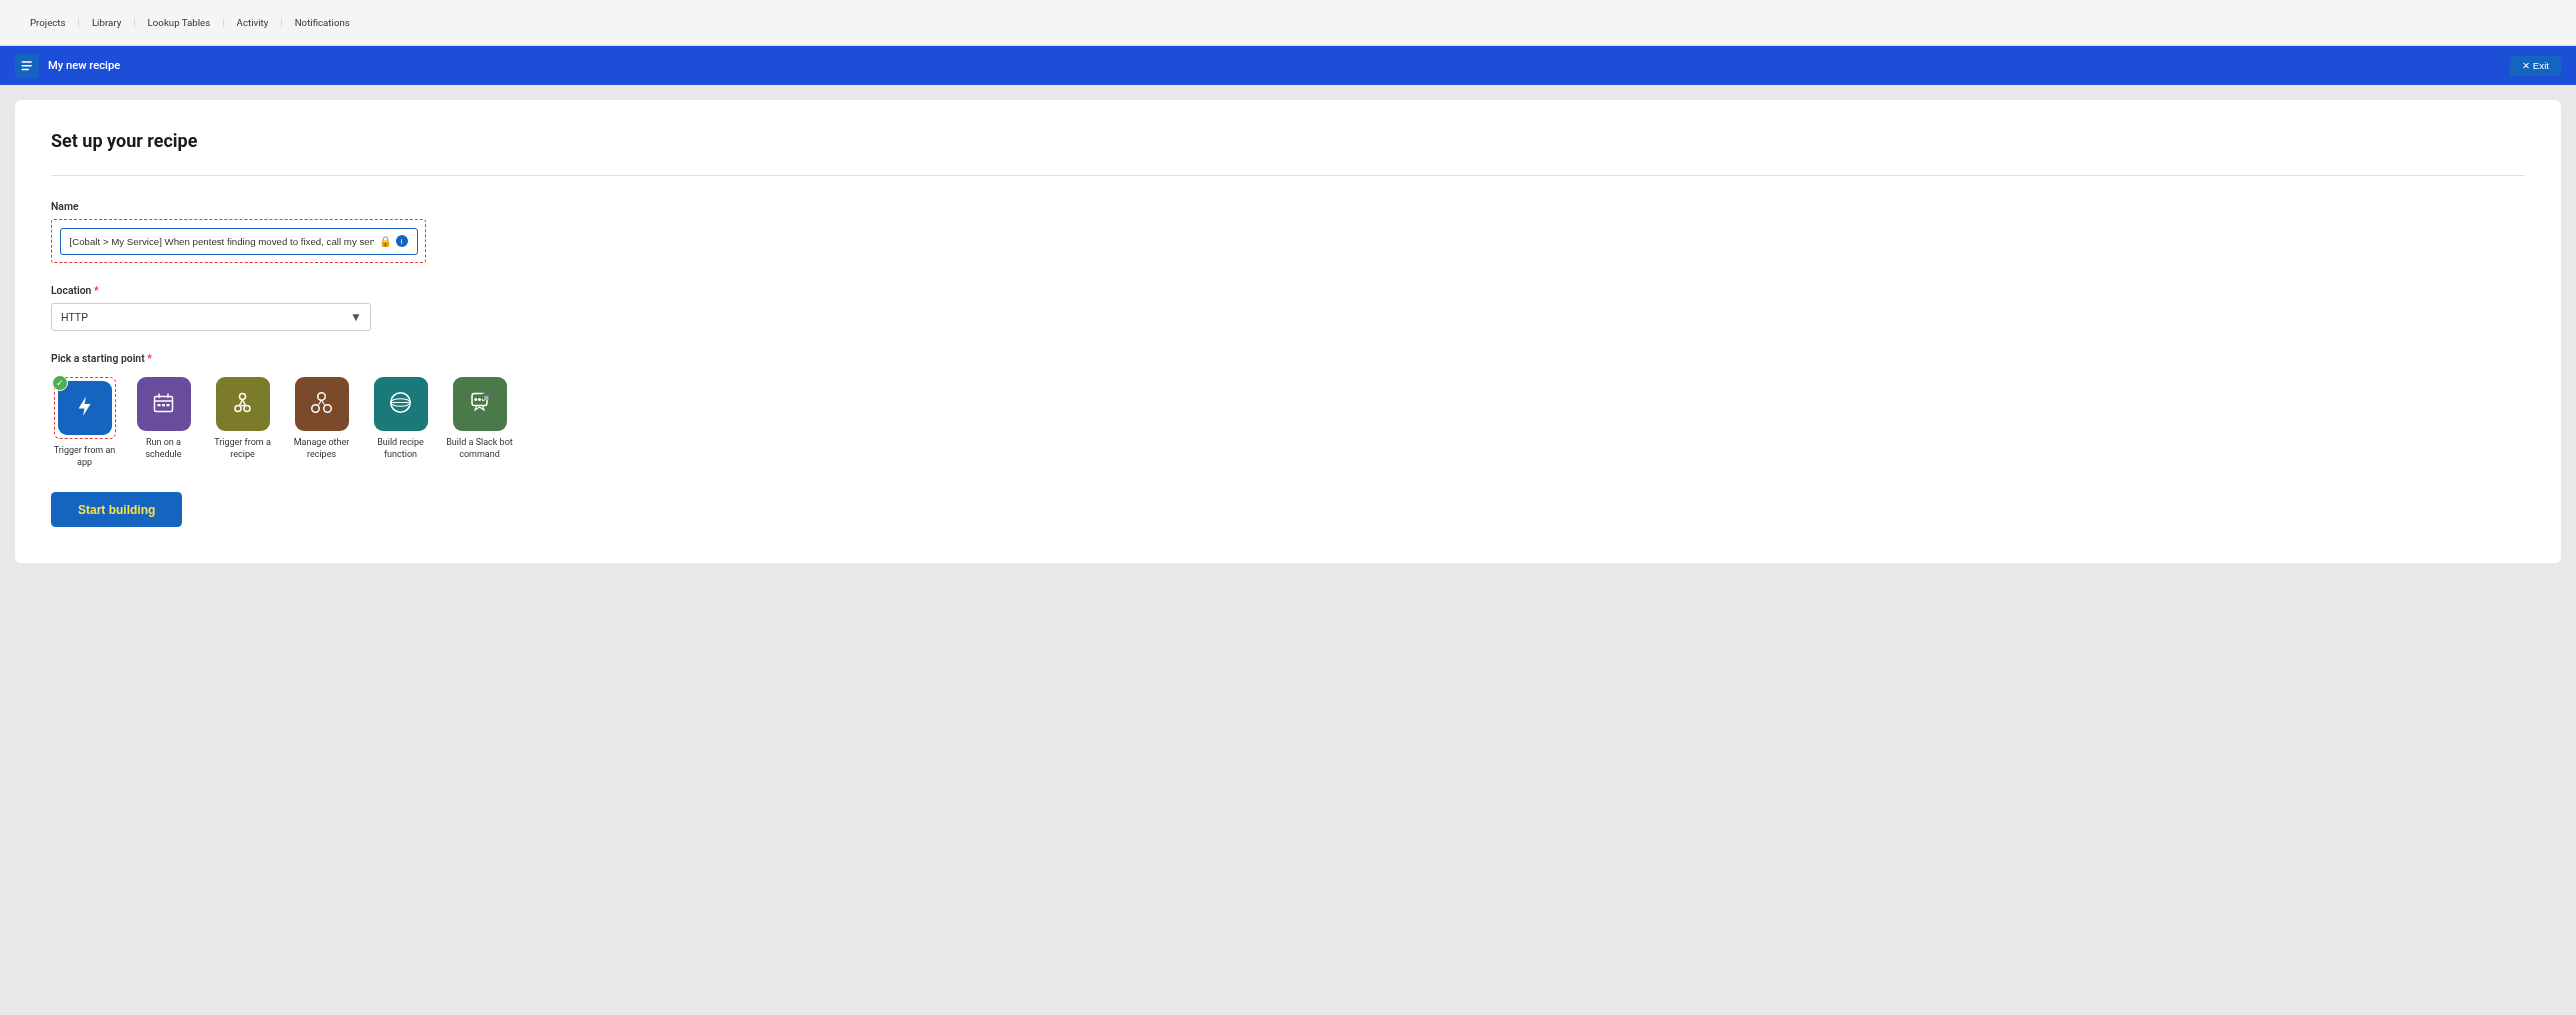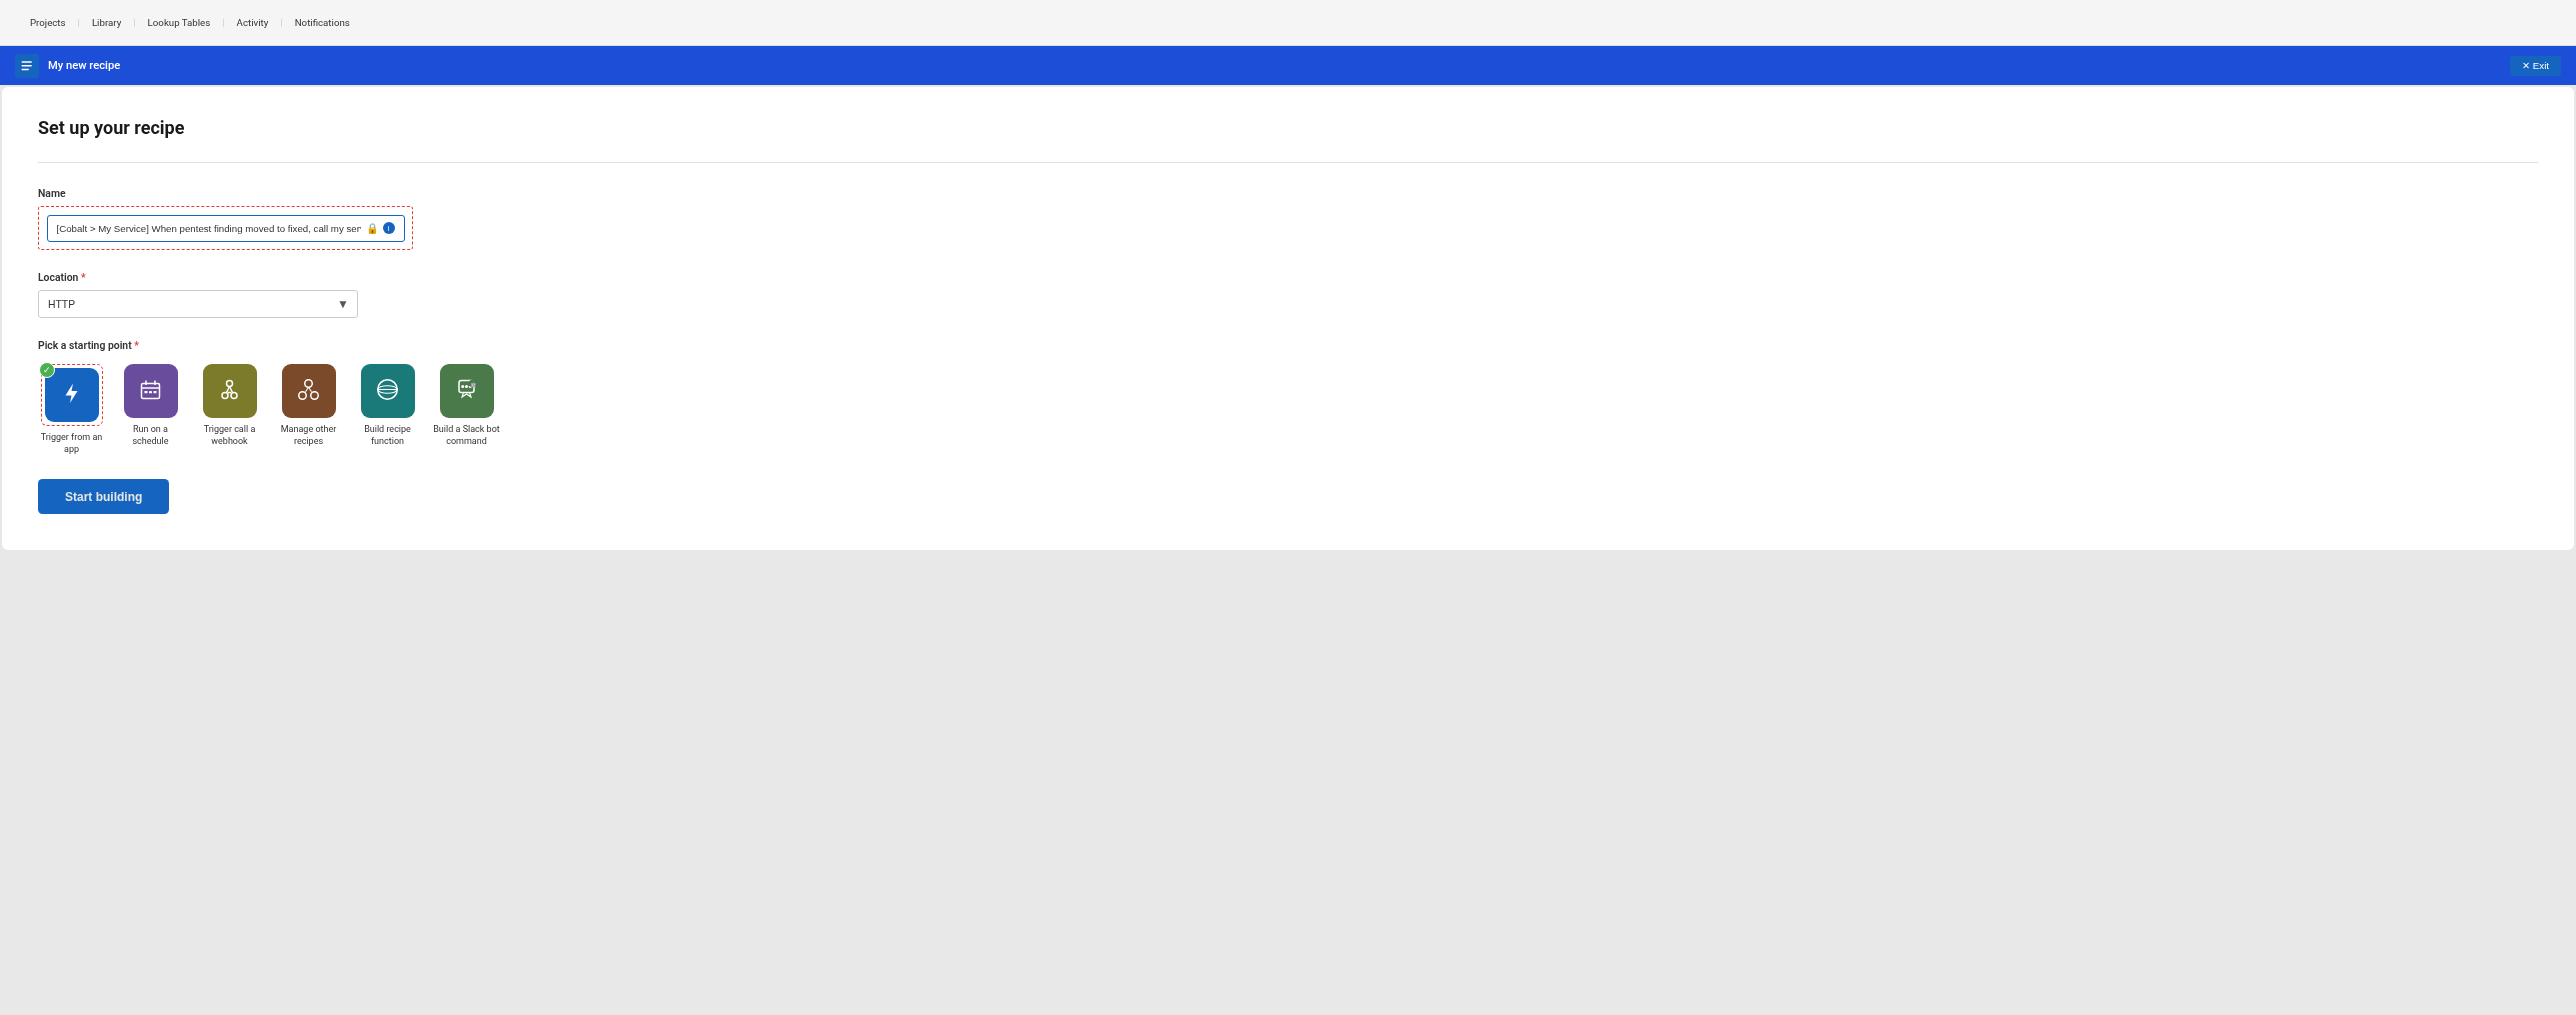--- a/index.html
+++ b/index.html
@@ -71,21 +71,21 @@
       border-radius: 3px;
       font-size: 9.7px;
       cursor: pointer;
       display: flex;
       align-items: center;
       gap: 4.5px;
     }
 
     
     .main-content {
-      margin: 2px;
+      margin: 15px;
       background: white;
       border-radius: 6px;
       padding: 30px 36px 36px;
       min-height: 432px;
     }
 
     .page-title {
       font-size: 18px;
       font-weight: 700;
       color: #1a1a1a;
@@ -245,21 +245,21 @@
     .icon-olive { background: #7a7a2a; }
 
     .sp-icon-inner {
       font-size: 21px;
       color: white;
     }
 
     
     .start-building-btn {
       background: #1565c0;
-      color: #e5e5e5;
+      color: #fde047;
       border: none;
       border-radius: 4.5px;
       padding: 10.4px 27px;
       font-size: 12px;
       font-weight: 700;
       cursor: pointer;
       margin-top: 24px;
     }
   </style>
 </head>
@@ -369,21 +369,21 @@
             <svg width="27" height="27" viewBox="0 0 36 36" fill="none">
               <circle cx="12" cy="26" r="4" stroke="white" stroke-width="2" fill="none"></circle>
               <circle cx="24" cy="26" r="4" stroke="white" stroke-width="2" fill="none"></circle>
               <circle cx="18" cy="10" r="4" stroke="white" stroke-width="2" fill="none"></circle>
               <line x1="18" y1="14" x2="14" y2="22" stroke="white" stroke-width="2"></line>
               <line x1="18" y1="14" x2="22" y2="22" stroke="white" stroke-width="2"></line>
               <line x1="16" y1="22" x2="20" y2="22" stroke="white" stroke-width="2"></line>
             </svg>
           </span>
         </div>
-        <span class="sp-label">Trigger call a webhook</span>
+        <span class="sp-label">Trigger from a recipe</span>
       </div>
 
       <div class="sp-item">
         <div class="sp-icon-wrap" style="background:#7a4a2a;">
           <span>
             <svg width="27" height="27" viewBox="0 0 36 36" fill="none">
               <circle cx="18" cy="10" r="5" stroke="white" stroke-width="2" fill="none"></circle>
               <circle cx="10" cy="26" r="5" stroke="white" stroke-width="2" fill="none"></circle>
               <circle cx="26" cy="26" r="5" stroke="white" stroke-width="2" fill="none"></circle>
               <line x1="18" y1="15" x2="14" y2="21" stroke="white" stroke-width="1.5"></line>

